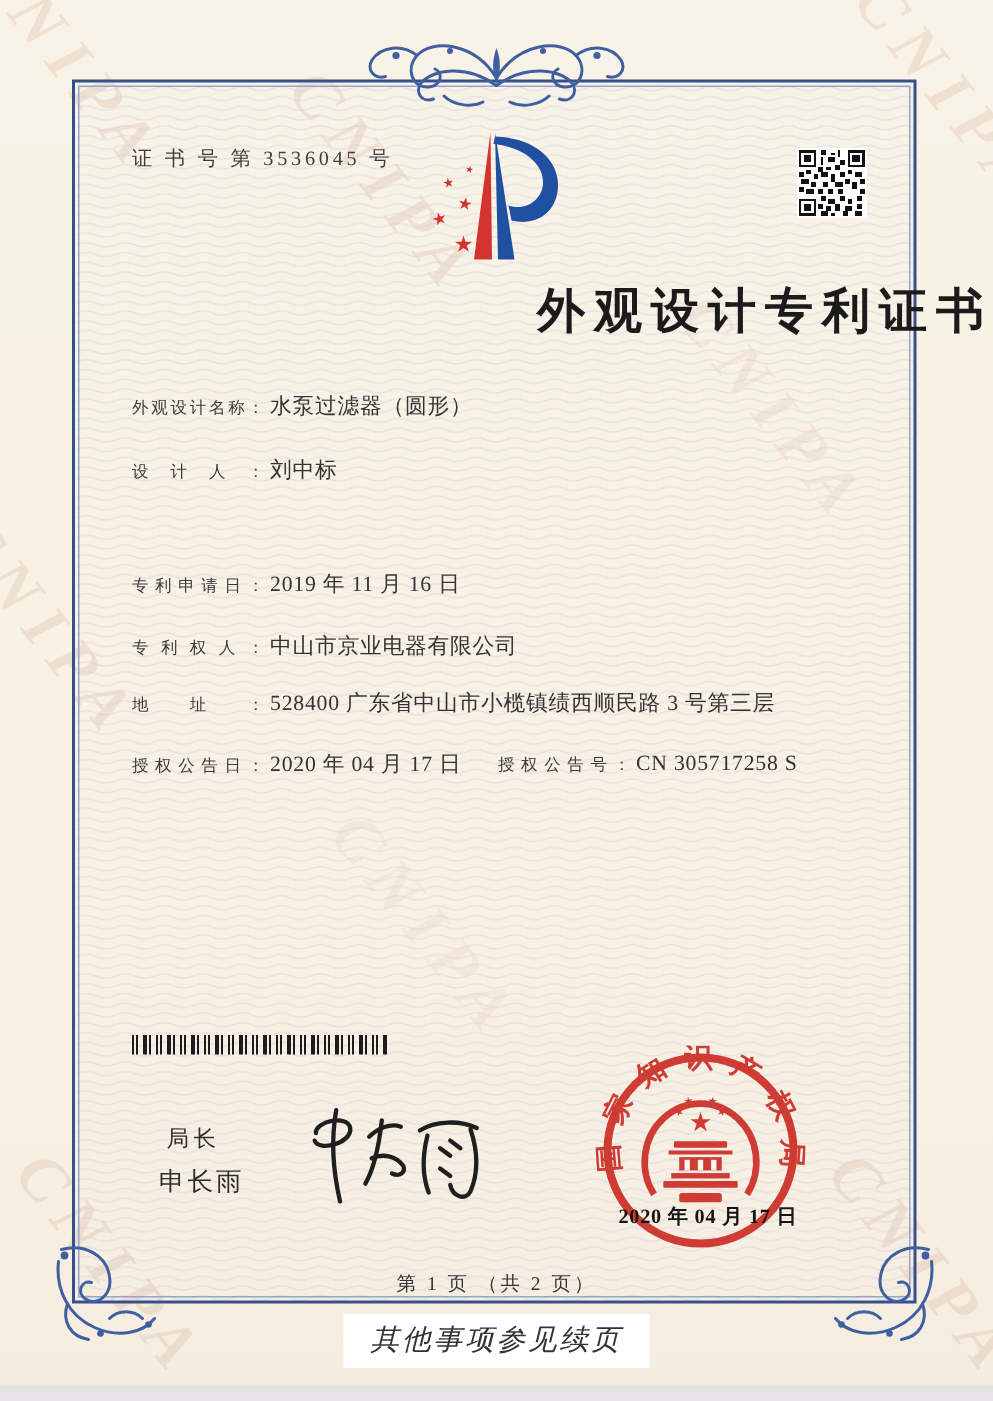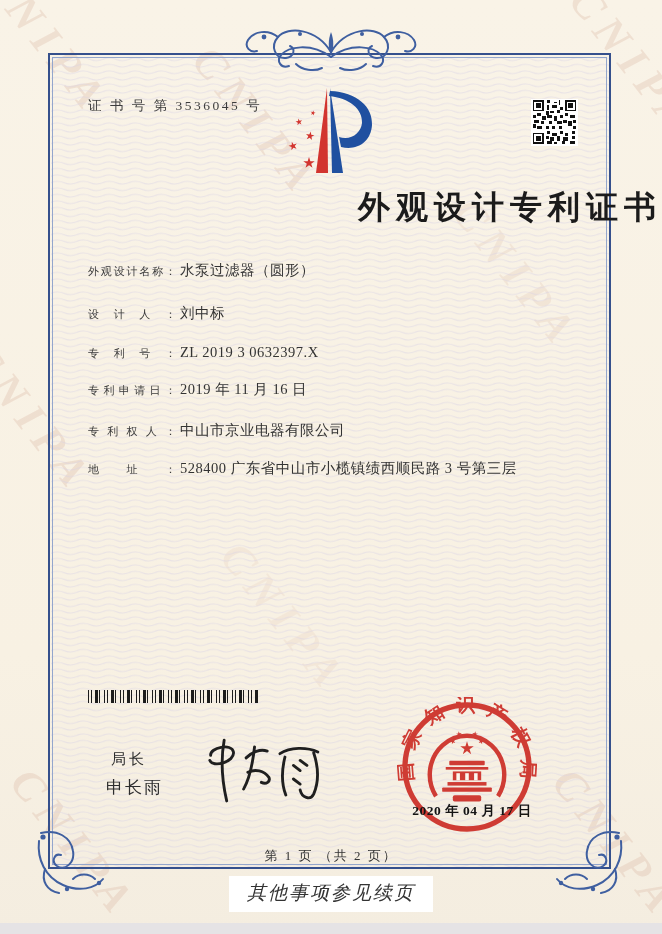--- a/index.html
+++ b/index.html
@@ -213,35 +213,39 @@
   <div class="title">外观设计专利证书</div>
 
   <div class="field-row" style="top:261px;">
     <span class="flabel">外观设计名称：</span>
     <span class="fvalue">水泵过滤器（圆形）</span>
   </div>
   <div class="field-row" style="top:304px;">
     <span class="flabel">设计人：</span>
     <span class="fvalue">刘中标</span>
   </div>
-  <div class="field-row" style="top:343px;">
-    <span class="flabel">专利号：</span>
-    <span class="fvalue">ZL 2019 3 0632397.X</span>
-  </div>
   <div class="field-row" style="top:380px;">
     <span class="flabel">专利申请日：</span>
     <span class="fvalue">2019 年 11 月 16 日</span>
   </div>
   <div class="field-row" style="top:421px;">
     <span class="flabel">专利权人：</span>
     <span class="fvalue">中山市京业电器有限公司</span>
   </div>
   <div class="field-row" style="top:459px;">
     <span class="flabel">地址：</span>
     <span class="fvalue">528400 广东省中山市小榄镇绩西顺民路 3 号第三层</span>
+  </div>
+  <div class="field-row" style="top:500px;">
+    <span class="flabel">授权公告日：</span>
+    <span class="fvalue">2020 年 04 月 17 日</span>
+    <span class="grant-2">
+      <span class="flabel">授权公告号：</span>
+      <span class="fvalue">CN 305717258 S</span>
+    </span>
   </div>
 
   <div class="body-text">
   </div>
 
   <div class="barcode"></div>
 
   <div class="signer-title">局长</div>
   <div class="signer-name">申长雨</div>
 

